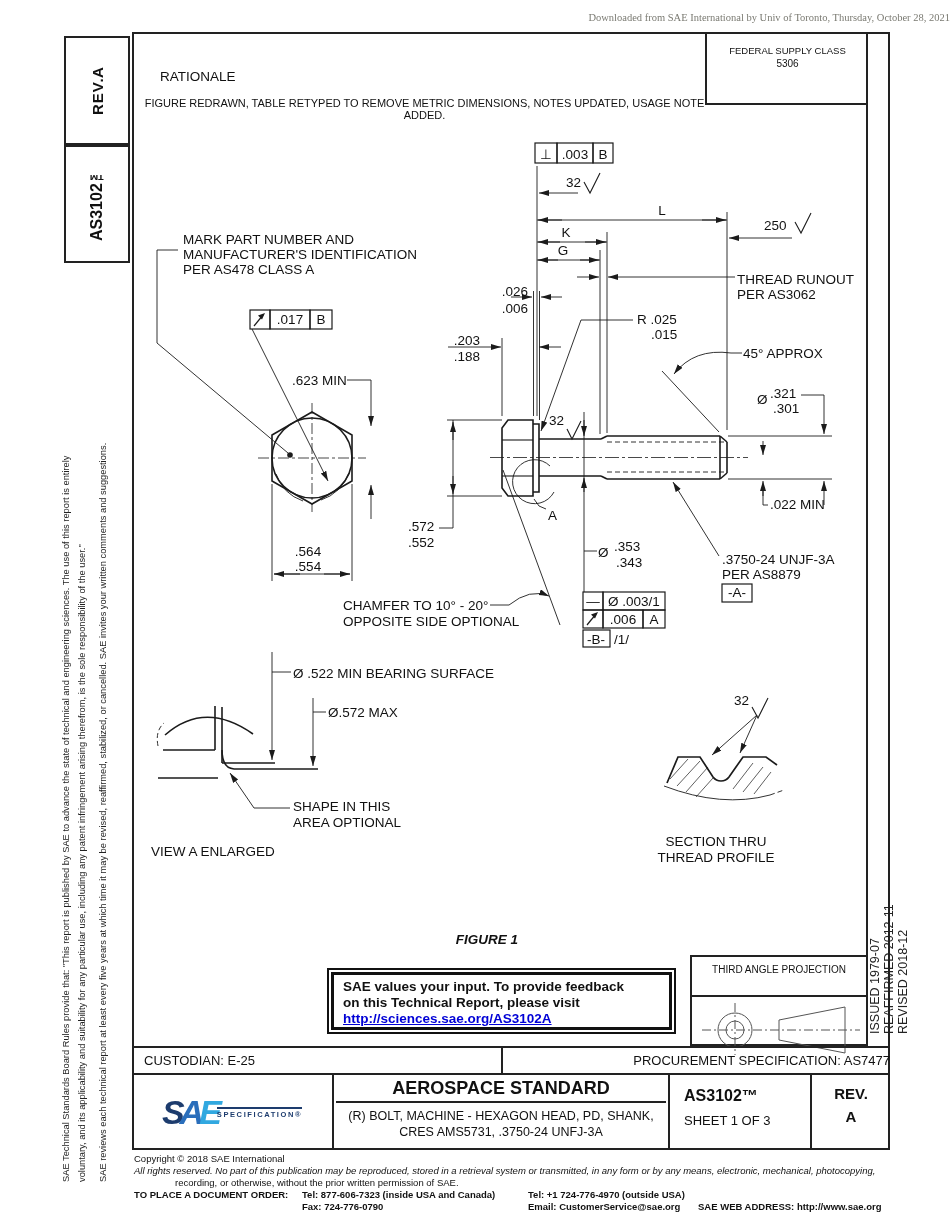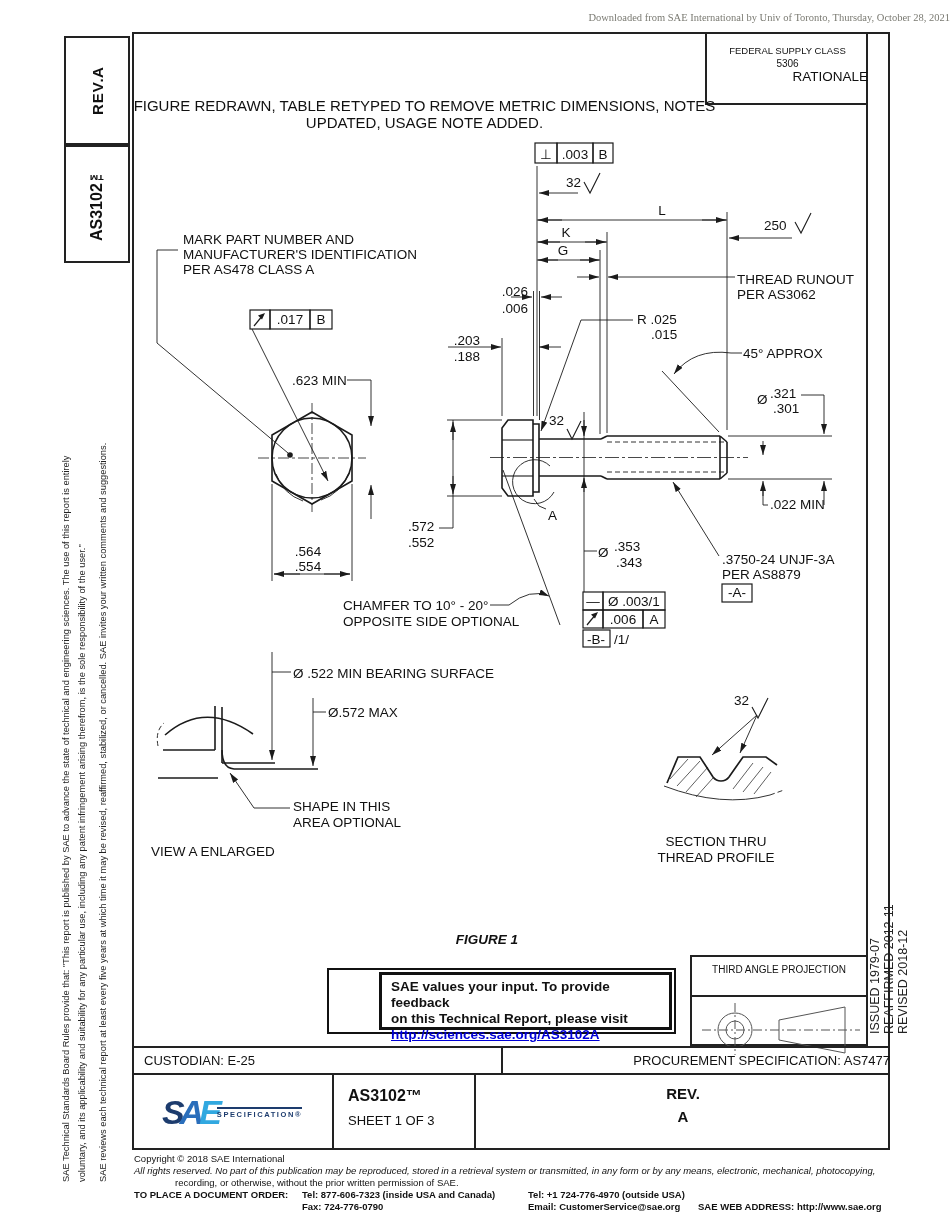--- a/index.html
+++ b/index.html
@@ -5,32 +5,32 @@
   html,body{margin:0;padding:0;background:#fff;}
   body{width:950px;height:1230px;position:relative;font-family:"Liberation Sans",sans-serif;color:#111;overflow:hidden;}
   .abs{position:absolute;}
   .vt{writing-mode:vertical-rl;transform:rotate(180deg);}
   .box{border:2px solid #222;box-sizing:border-box;}
   .ctr{display:flex;align-items:center;justify-content:center;}
   .watermark{top:12px;left:0;width:100%;text-align:right;font-family:"Liberation Serif",serif;font-size:10.5px;color:#7a7a72;}
   
   .legal{font-size:9.3px;color:#222;height:898px;top:284px;white-space:nowrap;}
   
-  .rationale-title{left:132px;top:69px;width:736px;text-align:right;font-size:13.5px;}
-  .rationale-body{left:132px;top:97px;width:585px;text-align:center;font-size:15px;}
+  .rationale-title{left:132px;top:69px;width:736px;text-align:left;font-size:13.5px;padding-left:28px;}
+  .rationale-body{left:132px;top:97px;width:585px;text-align:center;font-size:11px;}
   .fedbox{left:705px;top:32px;width:163px;height:73px;border-left:2px solid #222;border-bottom:2px solid #222;box-sizing:border-box;text-align:center;padding-top:13px;}
   .fedbox .l1{font-size:9.5px;}
   .fedbox .l2{font-size:10px;margin-top:2px;}
   
   .strip-line{left:866px;top:32px;width:0;height:1014px;border-left:2px solid #222;}
   .strip-text{left:868px;top:610px;height:432px;width:20px;font-size:12.5px;color:#222;}
   .strip-text span{display:block;margin:8px 0;}
   
   .fb-outer{left:327px;top:968px;width:349px;height:66px;border:2px solid #111;box-sizing:border-box;}
-  .fb-inner{position:absolute;left:2px;top:2px;right:2px;bottom:2px;border:3px solid #111;padding:4px 9px 0 9px;font-size:13.5px;font-weight:bold;line-height:16px;margin-left:48px;}
+  .fb-inner{position:absolute;left:2px;top:2px;right:2px;bottom:2px;border:3px solid #111;padding:4px 9px 0 9px;font-size:13.5px;font-weight:bold;line-height:16px;}
   .fb-inner a{color:#0000d6;}
   
   .proj{left:690px;top:955px;width:178px;height:91px;border:2px solid #222;box-sizing:border-box;}
   .proj .lbl{height:40px;border-bottom:2px solid #222;box-sizing:border-box;text-align:center;font-size:10px;line-height:26px;}
   
   .infobar{left:132px;top:1046px;width:758px;height:27px;border-top:2px solid #222;box-sizing:border-box;display:flex;}
   .infobar .c1{width:371px;border-right:2px solid #222;box-sizing:border-box;font-size:13px;line-height:25px;padding-left:12px;}
   .infobar .c2{flex:1;text-align:right;font-size:13px;line-height:25px;}
   .tblock{left:132px;top:1073px;width:758px;height:76px;border-top:2px solid #222;box-sizing:border-box;display:flex;}
   .tblock>div{box-sizing:border-box;}
@@ -365,20 +365,27 @@
   <div class="c2">PROCUREMENT SPECIFICATION: AS7477</div>
 </div>
 
 <div class="abs tblock">
   <div class="tb-logo">
     <div class="sae-word">
       <span class="sae-s">S</span><span class="sae-a">A</span><span class="sae-e">E</span>
     </div>
     <div class="sae-sub">SPECIFICATION®</div>
   </div>
+  <div class="tb-main">
+    <div class="t">AEROSPACE STANDARD</div>
+    <div class="s">
+      <div>(R) BOLT, MACHINE - HEXAGON HEAD, PD, SHANK,</div>
+      <div>CRES AMS5731, .3750-24 UNFJ-3A</div>
+    </div>
+  </div>
   <div class="tb-num">
     <div class="n">AS3102™</div>
     <div class="sh">SHEET 1 OF 3</div>
   </div>
   <div class="tb-rev">
     <div class="r1">REV.</div>
     <div class="r2">A</div>
   </div>
 </div>
 

